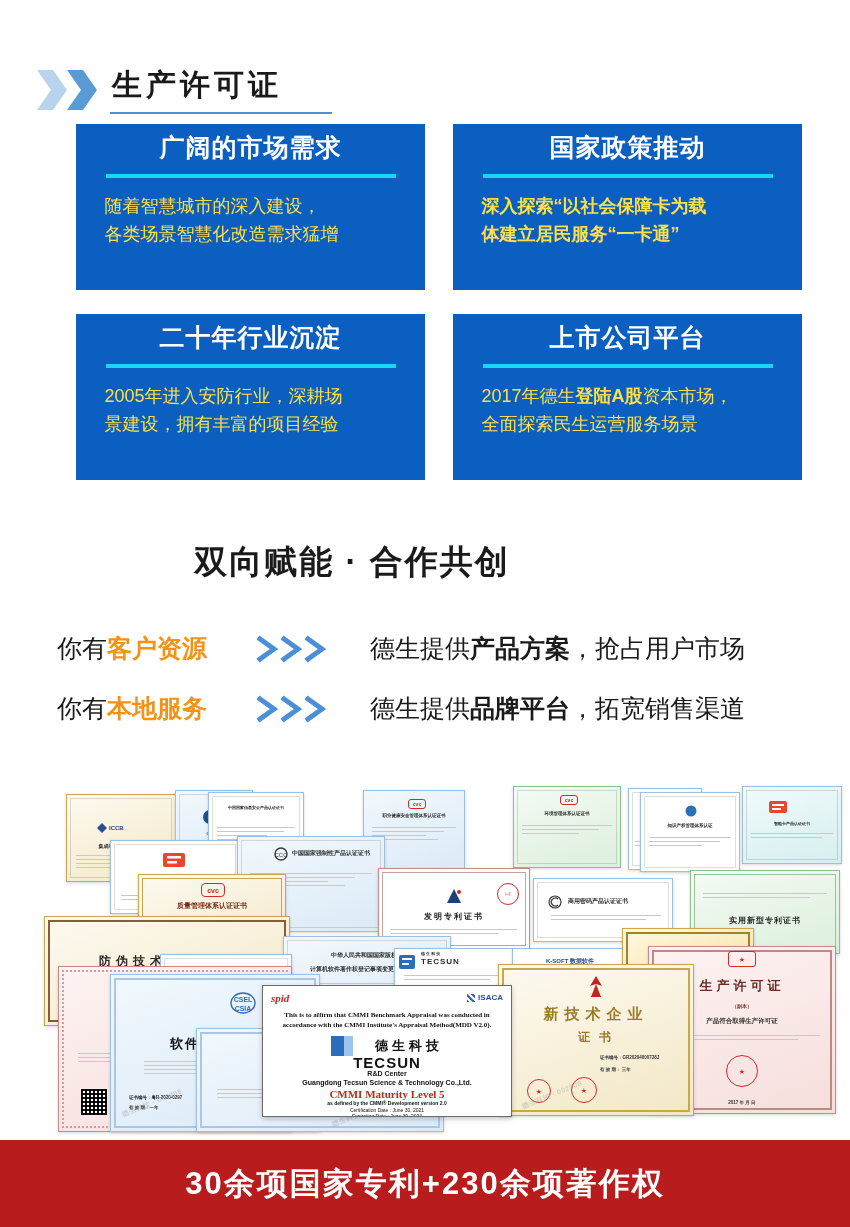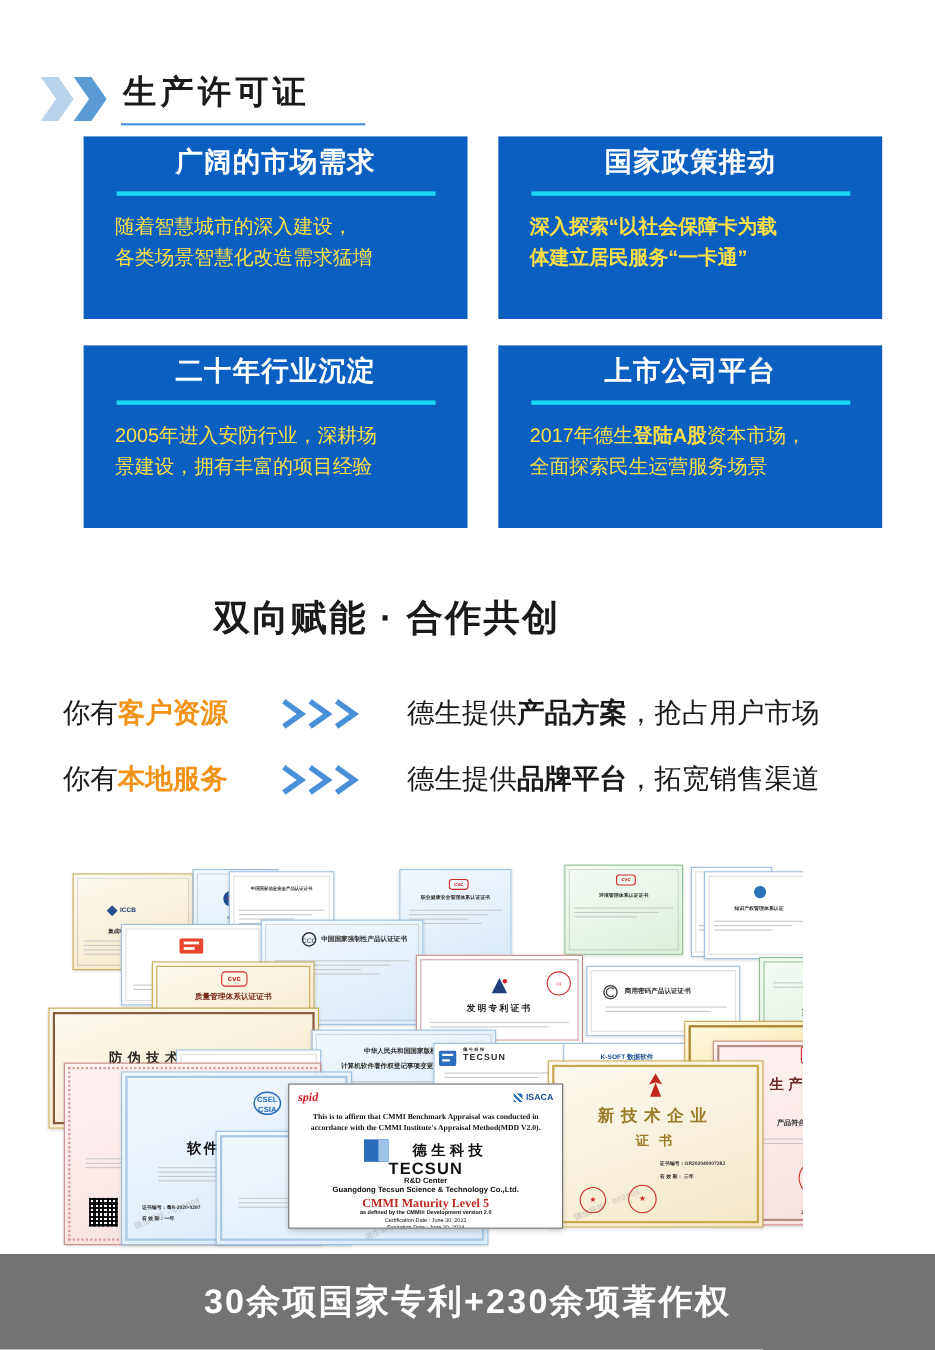--- a/index.html
+++ b/index.html
@@ -89,21 +89,21 @@
     width:84px; height:30px;
   }
   .er-right{
     position:absolute; left:370px; top:0;
     font-size:25px; color:#1a1a1a; line-height:40px; white-space:nowrap;
   }
   .er-right b{ font-weight:bold; }
 
   
   .collage{
-    position:absolute; left:0; top:778px; width:730px; height:365px;
+    position:absolute; left:0; top:778px; width:850px; height:365px;
     overflow:hidden; background:#ffffff;
   }
   .cert{
     position:absolute;
     background:#fff;
     border:1px solid #d6d6d6;
     box-shadow:0 1px 3px rgba(0,0,0,.16);
     overflow:hidden;
     font-size:3px; color:#555;
   }
@@ -215,21 +215,21 @@
     font-size:5px; font-weight:bold; color:#111;
   }
   .cmmi .dates{
     position:absolute; left:0; right:0; top:121px; text-align:center;
     font-size:5px; color:#111; line-height:6px;
   }
 
   
   .banner{
     position:absolute; left:0; top:1140px; width:850px; height:87px;
-    background:#737373;
+    background:#b91c1c;
     display:flex; align-items:center; justify-content:center;
   }
   .banner-text{
     font-size:31px; font-weight:bold; color:#ffffff; letter-spacing:2px;
   }
 </style>
 </head>
 <body>
 
 <div class="section-header">

